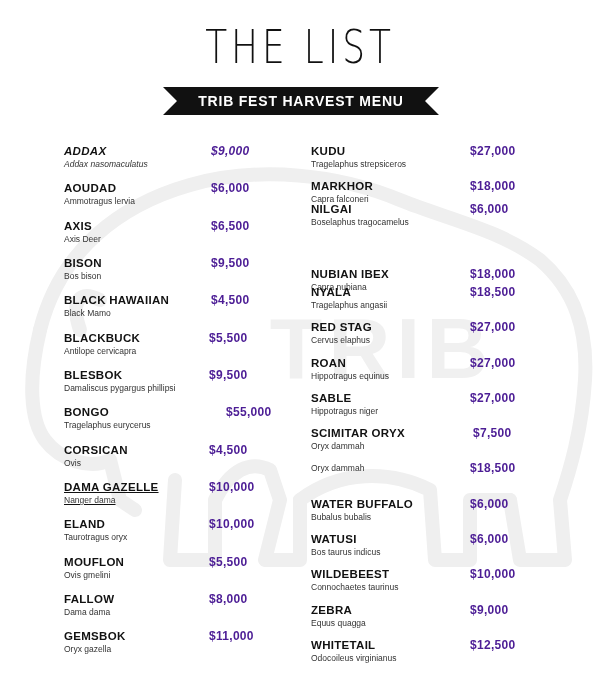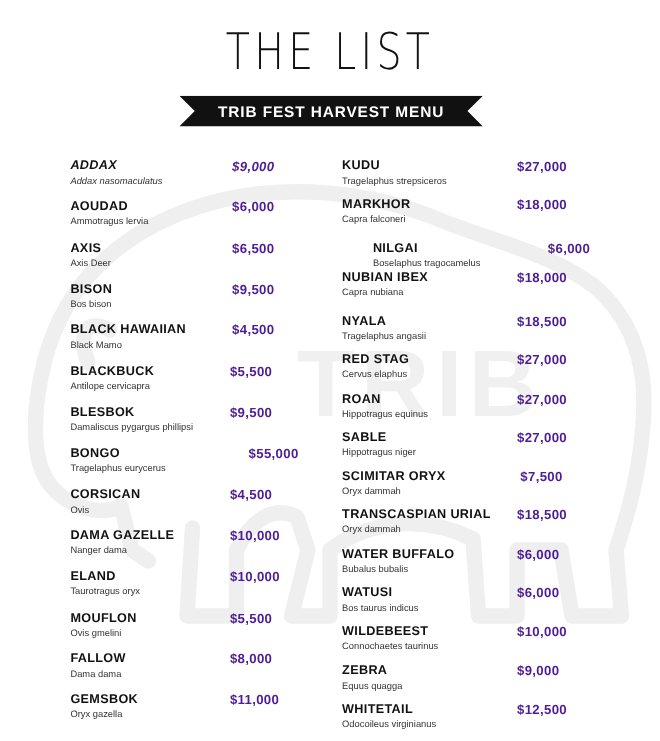--- a/index.html
+++ b/index.html
@@ -82,21 +82,21 @@
   <div class="item" style="left:64px;top:406px;">
     <div class="name">BONGO</div>
     <div class="sci">Tragelaphus eurycerus</div>
     <div class="price" style="left:162px;text-align:center;">$55,000</div>
   </div>
   <div class="item" style="left:64px;top:444px;">
     <div class="name">CORSICAN</div>
     <div class="sci">Ovis</div>
     <div class="price" style="left:145px;">$4,500</div>
   </div>
-  <div class="item" style="left:64px;top:481px;">
+  <div class="item" style="left:64px;top:481px;text-decoration:underline;">
     <div class="name">DAMA GAZELLE</div>
     <div class="sci">Nanger dama</div>
     <div class="price" style="left:145px;">$10,000</div>
   </div>
   <div class="item" style="left:64px;top:518px;">
     <div class="name">ELAND</div>
     <div class="sci">Taurotragus oryx</div>
     <div class="price" style="left:145px;">$10,000</div>
   </div>
   <div class="item" style="left:64px;top:556px;">
@@ -120,26 +120,26 @@
   <div class="item" style="left:311px;top:145px;">
     <div class="name">KUDU</div>
     <div class="sci">Tragelaphus strepsiceros</div>
     <div class="price" style="left:159px;">$27,000</div>
   </div>
   <div class="item" style="left:311px;top:180px;">
     <div class="name">MARKHOR</div>
     <div class="sci">Capra falconeri</div>
     <div class="price" style="left:159px;">$18,000</div>
   </div>
-  <div class="item" style="left:311px;top:220px;margin-left:28px;">
+  <div class="item" style="left:311px;top:203px;">
     <div class="name">NILGAI</div>
     <div class="sci">Boselaphus tragocamelus</div>
     <div class="price" style="left:159px;">$6,000</div>
   </div>
-  <div class="item" style="left:311px;top:246px;">
+  <div class="item" style="left:311px;top:268px;">
     <div class="name">NUBIAN IBEX</div>
     <div class="sci">Capra nubiana</div>
     <div class="price" style="left:159px;">$18,000</div>
   </div>
   <div class="item" style="left:311px;top:286px;">
     <div class="name">NYALA</div>
     <div class="sci">Tragelaphus angasii</div>
     <div class="price" style="left:159px;">$18,500</div>
   </div>
   <div class="item" style="left:311px;top:321px;">
@@ -156,21 +156,20 @@
     <div class="name">SABLE</div>
     <div class="sci">Hippotragus niger</div>
     <div class="price" style="left:159px;">$27,000</div>
   </div>
   <div class="item" style="left:311px;top:427px;">
     <div class="name">SCIMITAR ORYX</div>
     <div class="sci">Oryx dammah</div>
     <div class="price" style="left:162px;">$7,500</div>
   </div>
   <div class="item" style="left:311px;top:462px;">
-    <div class="name">TRANSCASPIAN URIAL</div>
     <div class="sci">Oryx dammah</div>
     <div class="price" style="left:159px;">$18,500</div>
   </div>
   <div class="item" style="left:311px;top:498px;">
     <div class="name">WATER BUFFALO</div>
     <div class="sci">Bubalus bubalis</div>
     <div class="price" style="left:159px;">$6,000</div>
   </div>
   <div class="item" style="left:311px;top:533px;">
     <div class="name">WATUSI</div>

